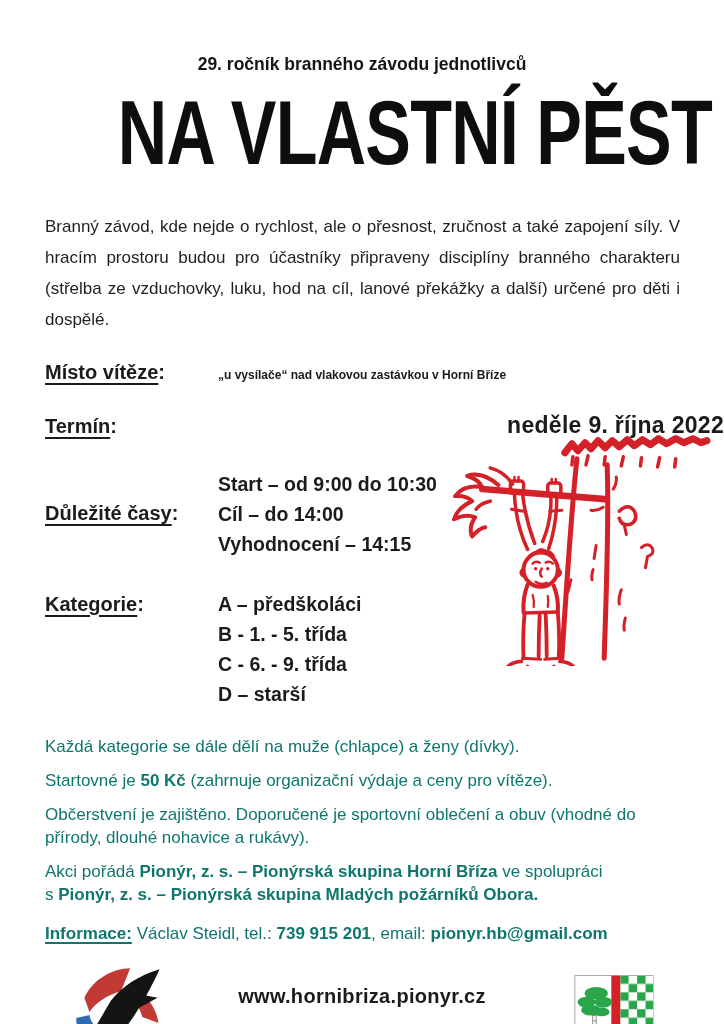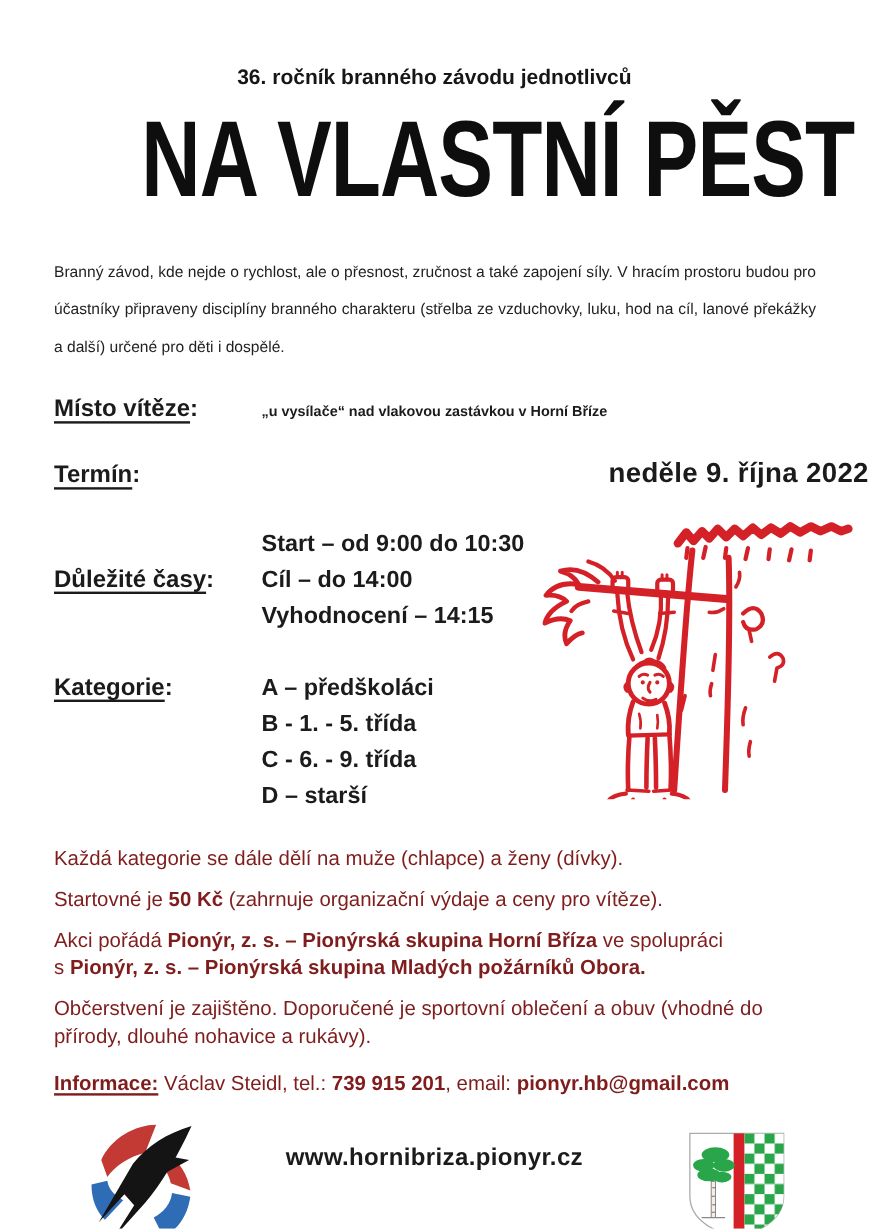--- a/index.html
+++ b/index.html
@@ -29,21 +29,21 @@
     display:inline-block;
     font-size:90px;
     font-weight:bold;
     letter-spacing:-1px;
     color:#0e0e0e;
     transform:scaleX(0.76);
     transform-origin:50% 50%;
   }
   .intro{
     margin:34px 44px 0 45px;
-    font-size:13px;
+    font-size:17px;
     line-height:31px;
     text-align:justify;
     color:#1f1f1f;
   }
   .row{
     display:flex;
     margin-left:45px;
     align-items:baseline;
   }
   .row .label{
@@ -74,21 +74,21 @@
   .cat-row{margin-top:30px;}
   .bold-lines div{
     font-weight:bold;
     font-size:19.5px;
     line-height:30px;
   }
   .notes{
     margin:26px 45px 0 45px;
     font-size:17px;
     line-height:23px;
-    color:#7f1d1d;
+    color:#0f766e;
   }
   .notes p{margin:11px 0 0 0;}
   .notes p:first-child{margin-top:0;}
   .notes p.contact{margin-top:16px;}
   .contact-label{
     font-weight:bold;
     text-decoration:underline;
     text-decoration-thickness:2px;
     text-underline-offset:3px;
   }
@@ -122,21 +122,21 @@
     position:absolute;
     left:452px;top:428px;
     width:262px;height:238px;
   }
 </style>
 </head>
 <body>
 
 <div class="page">
 
-  <div class="subtitle">36. ročník branného závodu jednotlivců</div>
+  <div class="subtitle">29. ročník branného závodu jednotlivců</div>
 
   <div class="title-wrap">
     <span class="title">NA VLASTNÍ PĚST</span>
   </div>
 
   <p class="intro">Branný závod, kde nejde o rychlost, ale o přesnost, zručnost a také zapojení síly. V hracím prostoru budou pro účastníky připraveny disciplíny branného charakteru (střelba ze vzduchovky, luku, hod na cíl, lanové překážky a další) určené pro děti i dospělé.</p>
 
   <div class="row venue-row">
     <div class="label"><span class="ul">Místo vítěze</span><span>:</span></div>
     <div class="venue-value">„u vysílače“ nad vlakovou zastávkou v Horní Bříze</div>
@@ -210,22 +210,22 @@
       <path d="M166,82 q9,-9 15,0 q4,9 -4,13 q-9,2 -11,-6" stroke-width="3.5"></path>
       <path d="M171,96 l2,9" stroke-width="3"></path>
       <path d="M188,118 q7,-6 11,1 q2,6 -5,8 l-2,11" stroke-width="3"></path>
       <path d="M143,116 l-2,13 M140,140 q-2,6 -1,10 M168,160 q-3,8 -2,14 M172,188 q-2,7 -1,12 M118,150 l-3,12" stroke-width="3"></path>
     </g>
   </svg>
 
   <div class="notes">
     <p>Každá kategorie se dále dělí na muže (chlapce) a ženy (dívky).</p>
     <p><span>Startovné je </span><b>50 Kč</b><span> (zahrnuje organizační výdaje a ceny pro vítěze).</span></p>
+    <p>Občerstvení je zajištěno. Doporučené je sportovní oblečení a obuv (vhodné do přírody, dlouhé nohavice a rukávy).</p>
     <p><span>Akci pořádá </span><b>Pionýr, z. s. – Pionýrská skupina Horní Bříza</b><span> ve spolupráci</span><br><span>s </span><b>Pionýr, z. s. – Pionýrská skupina Mladých požárníků Obora.</b></p>
-    <p>Občerstvení je zajištěno. Doporučené je sportovní oblečení a obuv (vhodné do přírody, dlouhé nohavice a rukávy).</p>
     <p class="contact"><span class="contact-label">Informace:</span><span> Václav Steidl, tel.: </span><b>739 915 201</b><span>, email: </span><b>pionyr.hb@gmail.com</b></p>
   </div>
 
   <div class="footer">
 
     <svg class="pionyr-logo" viewBox="0 0 120 120" aria-hidden="true">
       <path d="M22,42 C30,24 50,13 67,13 L58,36 C45,39 33,47 27,56 Z" fill="#c23a33"></path>
       <path d="M14,62 C14,74 18,84 25,91 L40,75 C32,70 28,66 27,59 Z" fill="#2e6cb5"></path>
       <path d="M75,35 C86,43 93,54 95,67 L79,61 C77,52 71,44 65,40 Z" fill="#c23a33"></path>
       <path d="M95,72 C93,87 85,99 73,105 L65,89 C73,85 79,78 80,69 Z" fill="#2e6cb5"></path>

